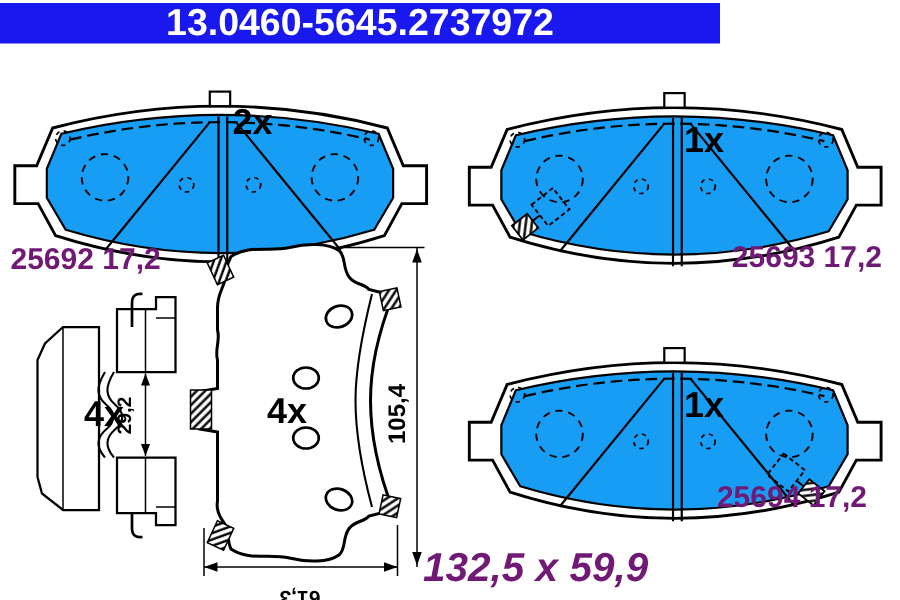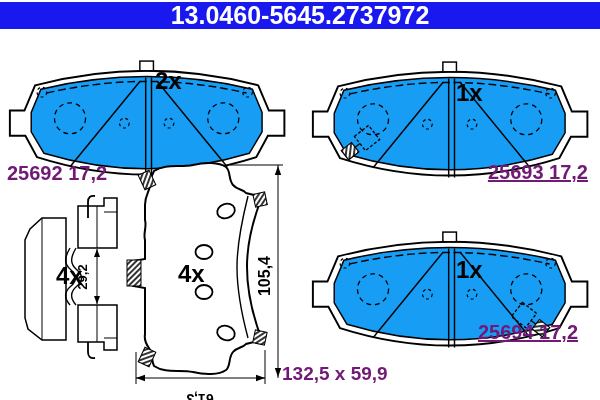--- a/index.html
+++ b/index.html
@@ -1,25 +1,25 @@
 <!DOCTYPE html>
 <html style="--header-bg: #1818ef; --pad-fill: #189df5; --line: #000000; --bg: #ffffff;"><head>
 <meta charset="utf-8">
 <style>
   html,body{margin:0;padding:0;background:#fff;}
   .stage{width:600px;height:400px;position:relative;background:var(--bg,#fff);
          font-family:"Liberation Sans",sans-serif;overflow:hidden;}
-  .hdr{position:absolute;left:0;top:2px;width:600px;height:27px;
+  .hdr{position:absolute;left:0;top:2px;width:480px;height:27px;
        background:var(--header-bg,#1818ef);display:flex;align-items:center;
        justify-content:center;}
   .hdr span{color:#fff;font-weight:bold;font-size:25px;line-height:27px;white-space:nowrap;}
   .drawing{position:absolute;left:0;top:0;}
   .lbl{position:absolute;font-weight:bold;color:#701a75;font-size:20px;white-space:nowrap;}
-  .lbl.rt{left:468px;width:120px;text-align:right;text-decoration:underline;}
-  .lbl.big{font-size:19px;}
+  .lbl.rt{left:468px;width:120px;text-align:right;}
+  .lbl.big{font-size:27px;font-style:italic;}
   svg text{font-family:"Liberation Sans",sans-serif;font-weight:bold;fill:#000;}
 </style>
 </head>
 <body>
 
 <div class="stage">
 
   <div class="hdr">
     <span>13.0460-5645.2</span>
     <span>737972</span>

